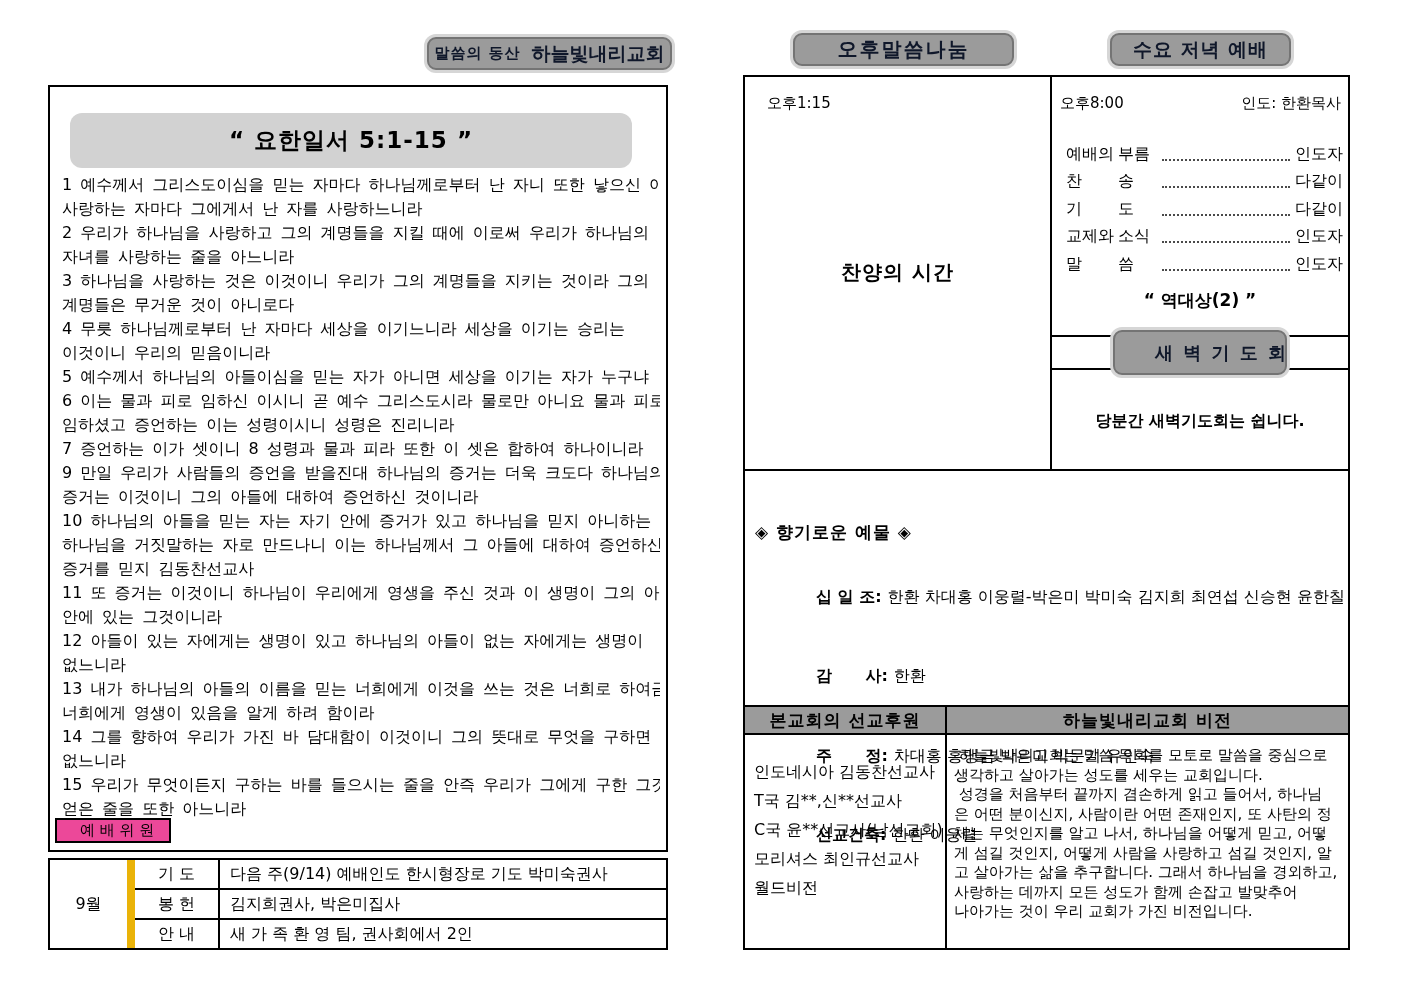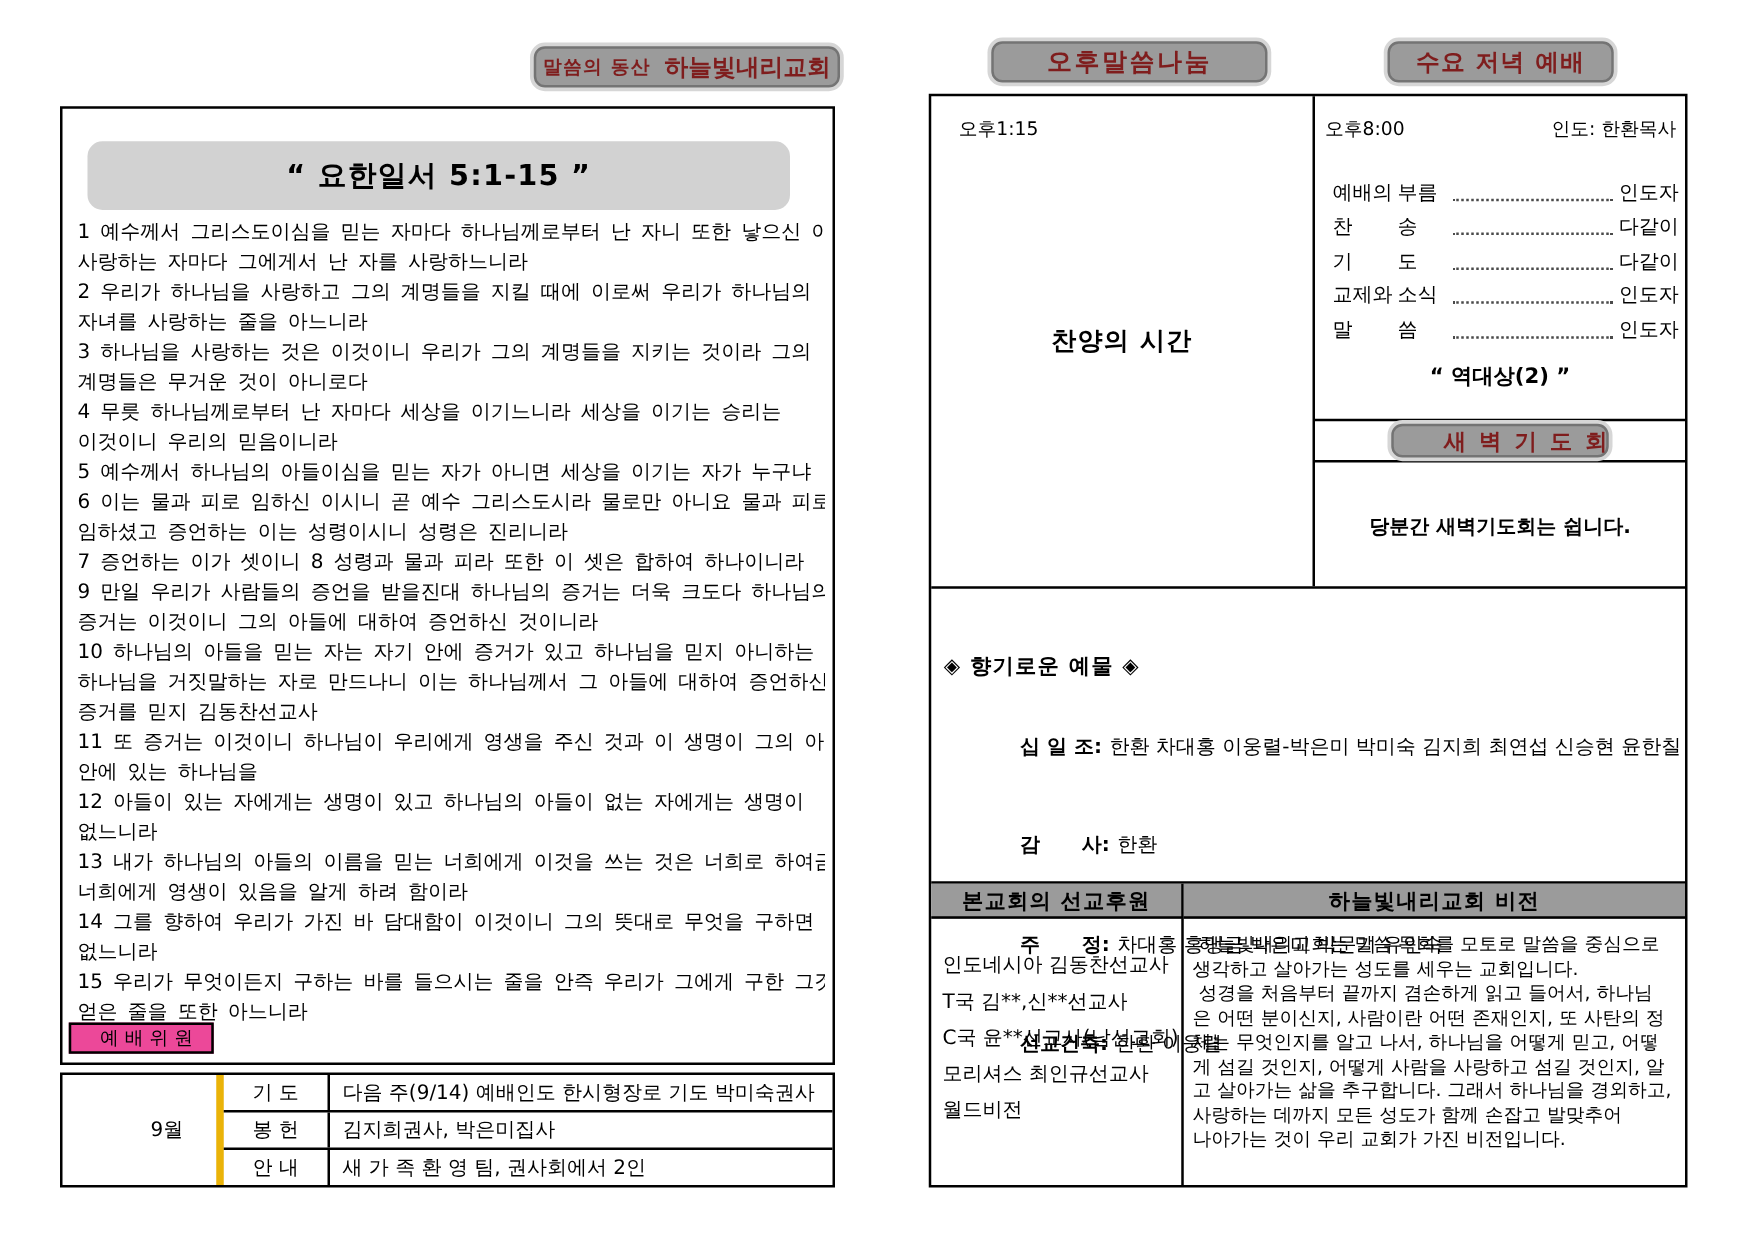--- a/index.html
+++ b/index.html
@@ -7,21 +7,21 @@
   body { font-family:"DejaVu Sans","Liberation Sans",sans-serif; color:#000; }
   .canvas { position:relative; width:1403px; height:992px; background:#ffffff; overflow:hidden; }
 
   
   .badge {
     background:var(--badge-gray,#9b9b9b);
     border:2px solid #747474;
     border-radius:9px;
     box-shadow:0 0 0 3px var(--badge-glow,#d6d6d6);
     display:flex; align-items:center; justify-content:center;
-    font-weight:bold; color:#7f1d1d;
+    font-weight:bold; color:#0f172a;
   }
   .badge-left { position:absolute; left:427px; top:37px; width:245px; height:33px; gap:11px; }
   .badge-small { font-size:15px; letter-spacing:1px; }
   .badge-large { font-size:19px; }
   .badge-afternoon { position:absolute; left:793px; top:33px; width:221px; height:33px; font-size:20px; letter-spacing:2px; }
   .badge-wed { position:absolute; left:1110px; top:33px; width:181px; height:33px; font-size:19px; letter-spacing:1px; }
 
   
   .page-left { position:absolute; left:48px; top:85px; width:620px; height:767px; border:2px solid #000; background:#fff; }
   .title-bar {
@@ -34,21 +34,21 @@
   .s-line { font-size:16px; line-height:24px; word-spacing:3px; white-space:pre; overflow:hidden; }
   .committee-label {
     position:absolute; left:5px; top:731px; width:116px; height:25px;
     border:2px solid #000; background:#ec4899;
     display:flex; align-items:center; padding-left:23px;
     font-size:15px; white-space:pre;
   }
 
   
   .committee-table { position:absolute; left:48px; top:858px; width:620px; height:92px; border:2px solid #000; display:flex; background:#fff; }
-  .ct-month { width:85px; border-right:6px solid #eab308; display:flex; align-items:center; justify-content:center; font-size:16px;margin-left:44px; }
+  .ct-month { width:85px; border-right:8px solid #eab308; display:flex; align-items:center; justify-content:center; font-size:16px; }
   .ct-rows { flex:1; display:flex; flex-direction:column; }
   .ct-row { flex:1; display:flex; border-bottom:2px solid #000; }
   .ct-row:last-child { border-bottom:none; }
   .ct-type { width:85px; border-right:2px solid #000; display:flex; align-items:center; justify-content:center; font-size:16px; white-space:pre; }
   .ct-value { flex:1; display:flex; align-items:center; padding-left:10px; font-size:16px; white-space:pre; overflow:hidden; }
 
   
   .page-right { position:absolute; left:743px; top:75px; width:607px; height:875px; border:2px solid #000; background:#fff; }
   .cell-afternoon { position:absolute; left:0; top:0; width:307px; height:392px; border-right:2px solid #000; }
   .af-time { position:absolute; left:22px; top:17px; font-size:15px; }
@@ -57,21 +57,21 @@
   .cell-wed { position:absolute; left:307px; top:0; right:0; height:392px; }
   .wed-head { position:absolute; left:8px; right:7px; top:17px; display:flex; justify-content:space-between; font-size:15px; }
   .order-list { position:absolute; left:14px; right:5px; top:60px; }
   .order-row { display:flex; align-items:flex-end; height:27.5px; font-size:16px; }
   .ol1 { display:inline-block; width:52px; white-space:pre; }
   .ol2 { display:inline-block; min-width:36px; white-space:pre; }
   .leader-dots { flex:1; border-bottom:2px dotted #4a4a4a; margin:0 5px 4px 8px; height:1px; }
   .ol-role { white-space:pre; }
   .wed-scripture { position:absolute; left:0; top:212px; width:100%; text-align:center; font-weight:bold; font-size:17px; }
   .dawn-band { position:absolute; left:0; top:258px; width:100%; height:35px; border-top:2px solid #000; border-bottom:2px solid #000; display:flex; align-items:center; justify-content:center; }
-  .badge-dawn { width:174px; height:27px; font-size:18px; letter-spacing:2px; white-space:pre;padding-left:43px; }
+  .badge-dawn { width:174px; height:45px; font-size:18px; letter-spacing:2px; white-space:pre;padding-left:43px; }
   .dawn-notice { position:absolute; left:0; top:334px; width:100%; text-align:center; font-weight:bold; font-size:16px; }
 
   .offering-section { position:absolute; left:0; top:392px; width:100%; height:236px; border-top:2px solid #000; }
   .offering-title { position:absolute; left:10px; top:50px; font-weight:bold; font-size:17px; letter-spacing:1px; }
   .offering-list { position:absolute; left:10px; top:86px; right:4px; }
   .offering-row { font-size:16px; line-height:26.5px; white-space:pre; overflow:hidden; }
   .off-label { font-weight:bold; white-space:pre; }
   .off-value { white-space:pre; margin-left:6px; }
 
   .bottom-table {
@@ -129,21 +129,21 @@
         <div class="s-line">증거는 이것이니 그의 아들에 대하여 증언하신 것이니라</div>
 
         <div class="s-line">10 하나님의 아들을 믿는 자는 자기 안에 증거가 있고 하나님을 믿지 아니하는 자는</div>
 
         <div class="s-line">하나님을 거짓말하는 자로 만드나니 이는 하나님께서 그 아들에 대하여 증언하신</div>
 
         <div class="s-line">증거를 믿지 김동찬선교사</div>
 
         <div class="s-line">11 또 증거는 이것이니 하나님이 우리에게 영생을 주신 것과 이 생명이 그의 아들</div>
 
-        <div class="s-line">안에 있는 하나님을</div>
+        <div class="s-line">안에 있는 그것이니라</div>
 
         <div class="s-line">12 아들이 있는 자에게는 생명이 있고 하나님의 아들이 없는 자에게는 생명이</div>
 
         <div class="s-line">없느니라</div>
 
         <div class="s-line">13 내가 하나님의 아들의 이름을 믿는 너희에게 이것을 쓰는 것은 너희로 하여금</div>
 
         <div class="s-line">너희에게 영생이 있음을 알게 하려 함이라</div>
 
         <div class="s-line">14 그를 향하여 우리가 가진 바 담대함이 이것이니 그의 뜻대로 무엇을 구하면</div>

